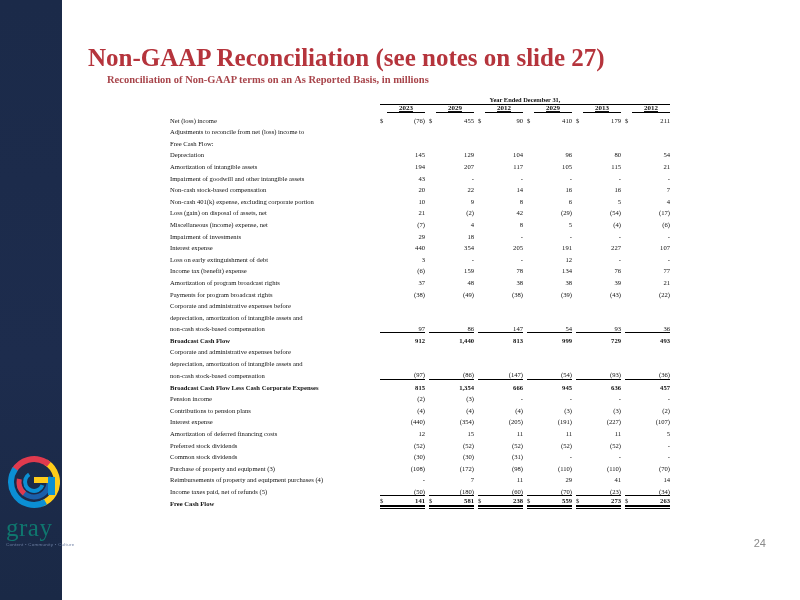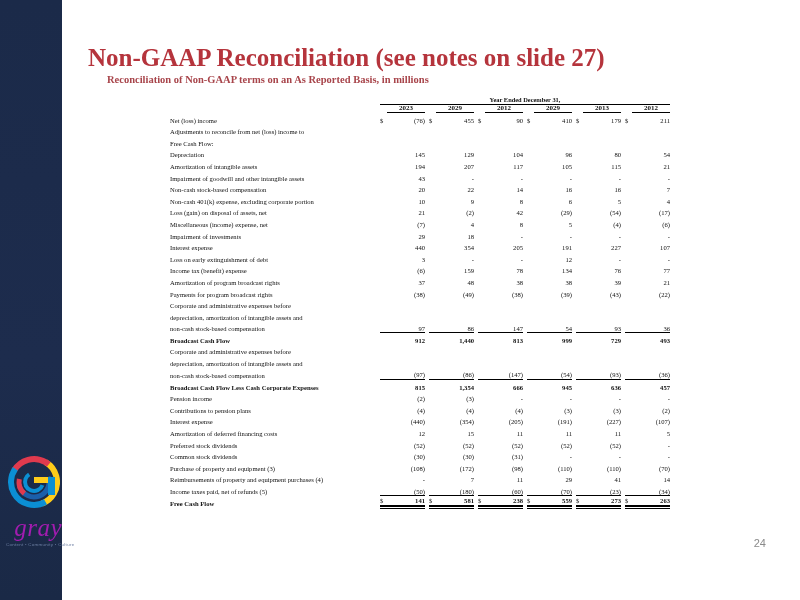--- a/index.html
+++ b/index.html
@@ -21,24 +21,24 @@
     background:linear-gradient(180deg,#1b2a49 0%,#1d2c4d 60%,#1a2946 100%);
   }
 
   
   .logo-wrap{
     position:absolute;left:6px;top:455px;width:56px;height:120px;
   }
   .logo-g{position:relative;width:52px;height:58px;margin:0 auto;}
   .logo-g svg{display:block;}
   .logo-word{
-    text-align:right;color:#a21caf;
+    text-align:left;color:#0f766e;
     font-family:"Liberation Serif", serif;
     font-size:25px;line-height:26px;font-weight:400;
-    letter-spacing:.5px;margin-top:2px;font-style:italic;
+    letter-spacing:.5px;margin-top:2px;
   }
   .logo-tagline{
     text-align:center;color:#6d7fa3;
     font-family:"Liberation Sans", sans-serif;
     font-size:4.4px;line-height:6px;letter-spacing:.3px;margin-top:1px;
     white-space:nowrap;
   }
 
   
   .title{
@@ -99,20 +99,21 @@
   
   .hdr-year-span{
     text-align:center;font-weight:bold;font-size:6.4px;
     border-bottom:1px solid #000;
     padding-bottom:1px;
   }
   .hdr-year{
     text-align:center;font-weight:bold;font-size:7px;
     border-bottom:1px solid #000;
     padding-bottom:1px;
+    text-decoration:underline;
   }
   .hdr-pad{height:9px;}
   td.ruled{border-top:1px solid #000;}
   td.ruled-dbl{
     border-top:1px solid #000;
     box-shadow:inset 0 -3px 0 -2px #000, inset 0 -1px 0 0 #000;
     padding-bottom:2px;
   }
 </style>
 </head>

